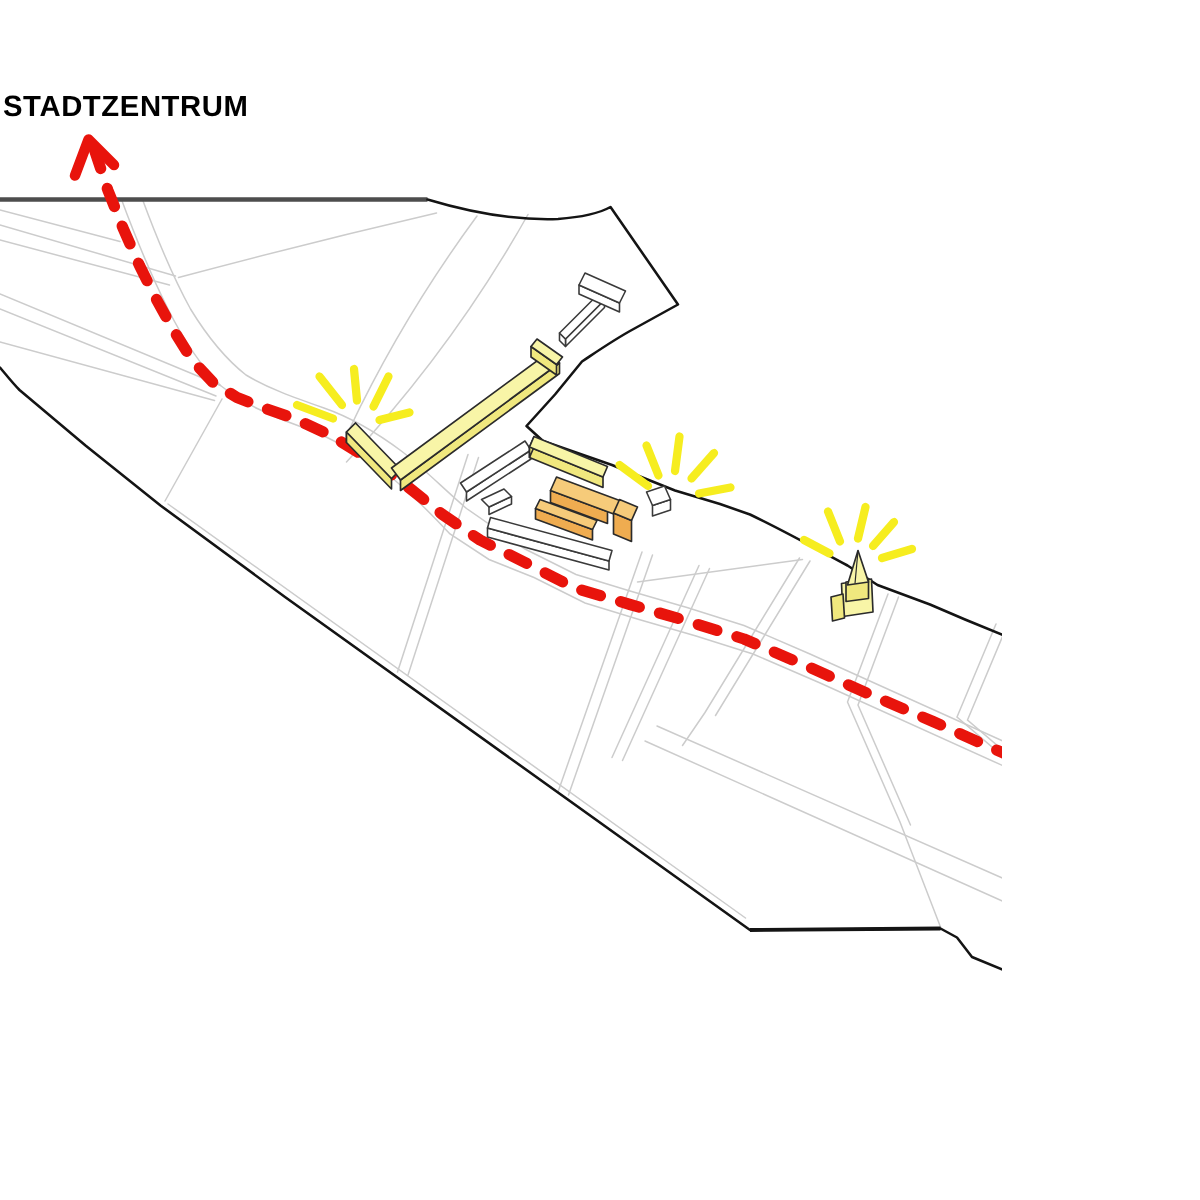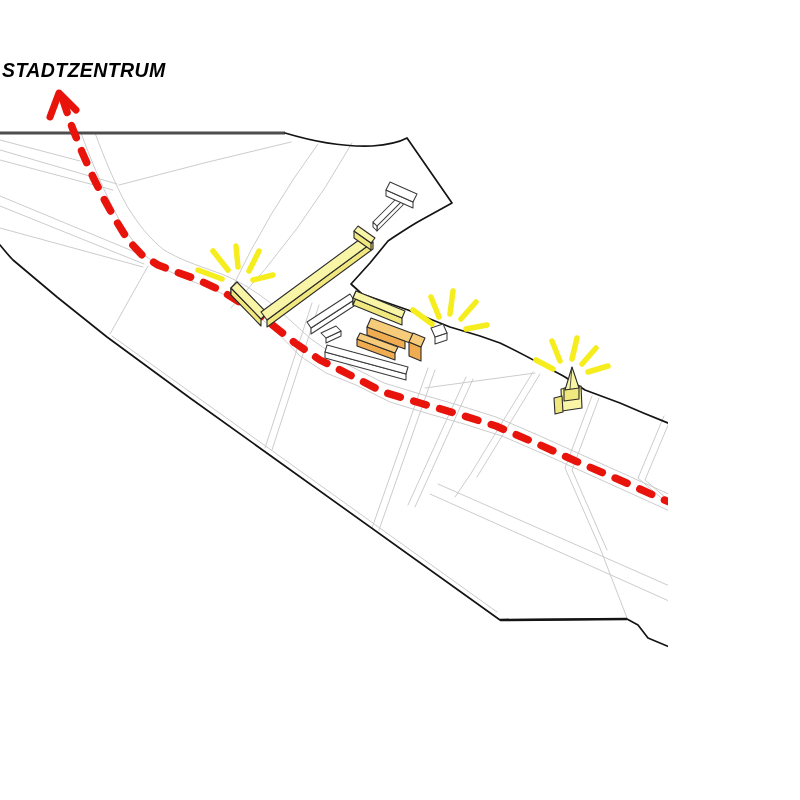--- a/index.html
+++ b/index.html
@@ -7,21 +7,20 @@
     padding: 0;
     background: var(--background, #ffffff);
     font-family: "Liberation Sans", sans-serif;
   }
   .canvas {
     position: relative;
     width: 668px;
     height: 800px;
     background: var(--background, #ffffff);
     overflow: hidden;
-    font-style: italic;
   }
   svg { display: block; }
 
   .street {
     stroke: var(--street, #cccccc);
     stroke-width: 1;
     fill: none;
     stroke-linecap: round;
   }
   .boundary {

